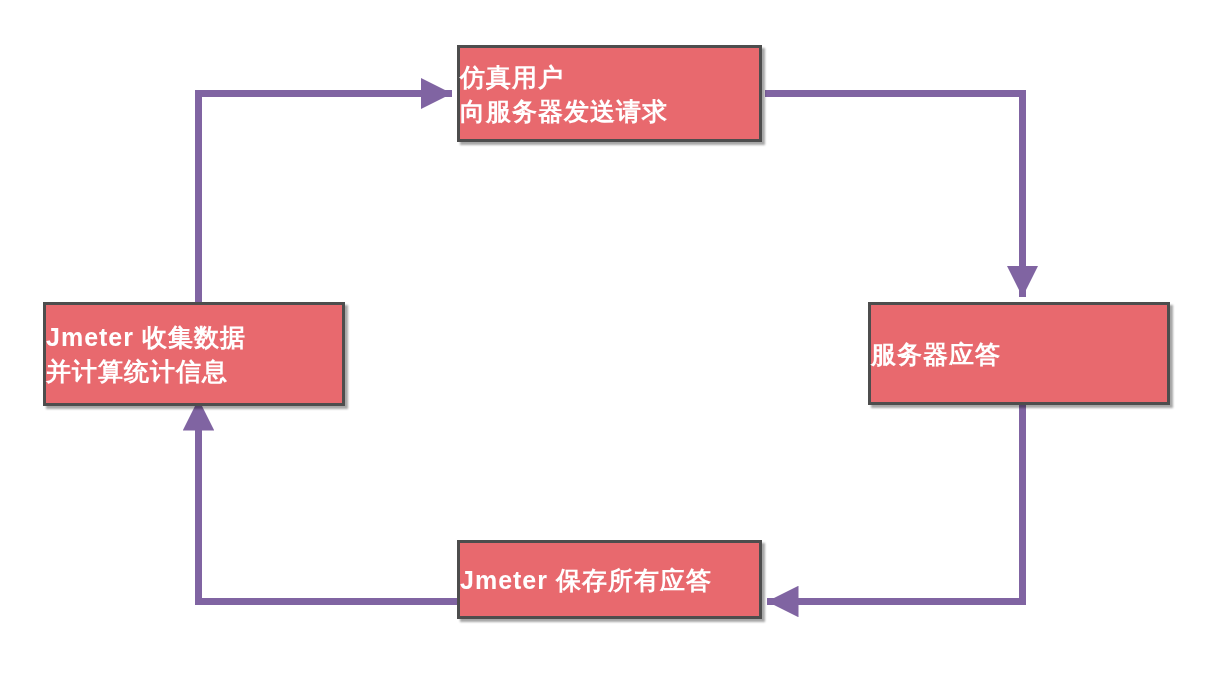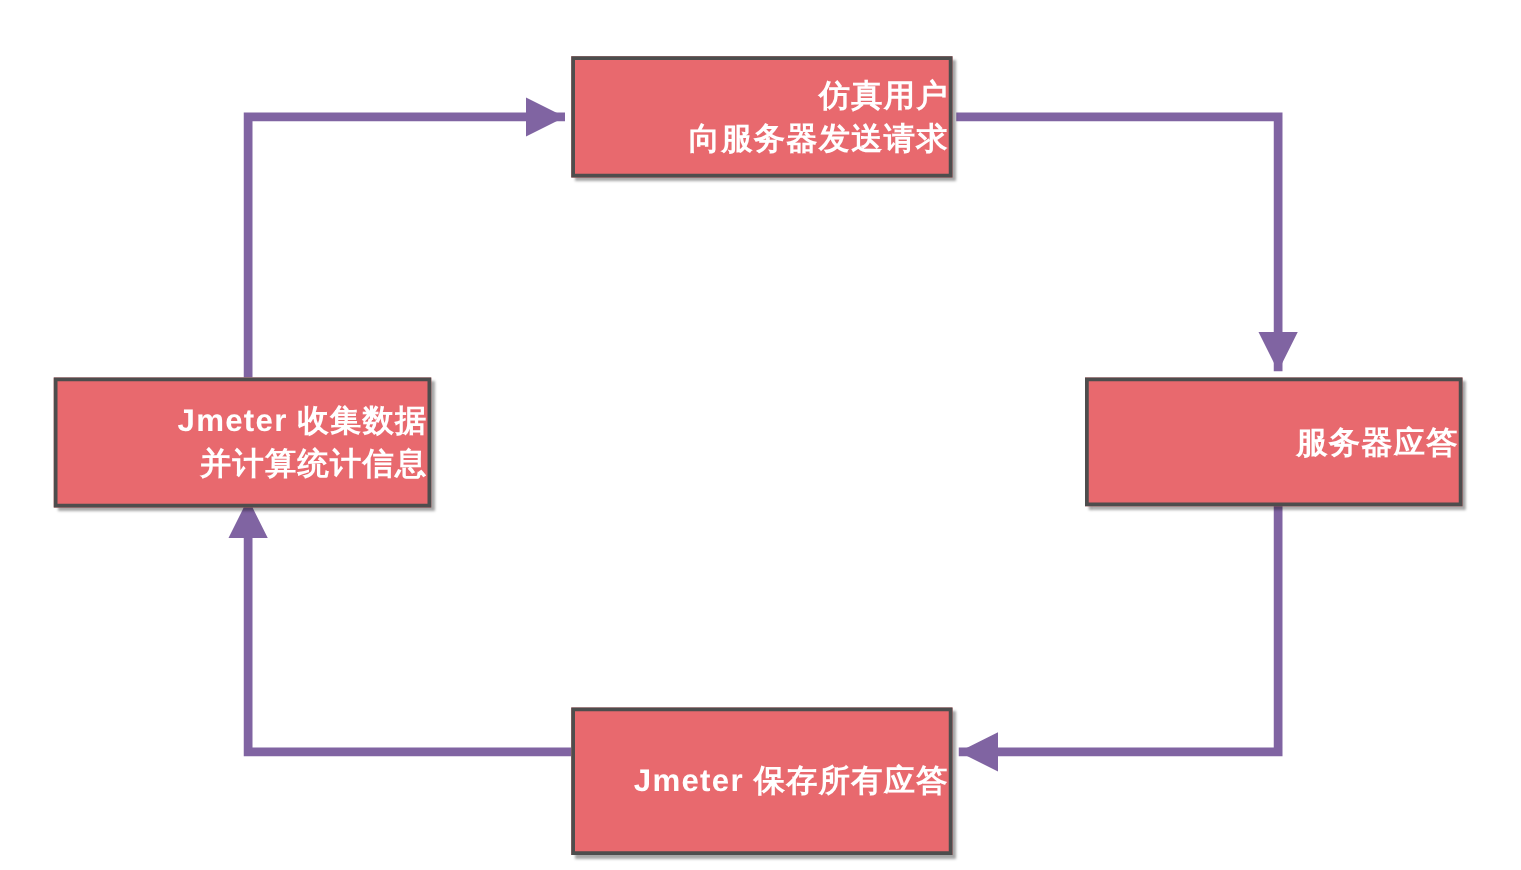--- a/index.html
+++ b/index.html
@@ -25,31 +25,31 @@
     width: 1217px; height: 696px;
   }
   .node {
     position: absolute;
     background: var(--node-fill);
     border: 3px solid var(--node-border);
     box-shadow: 3px 3px 2px rgba(0,0,0,0.35);
     color: var(--node-text);
     display: flex;
     flex-direction: column;
-    align-items: flex-end;
+    align-items: flex-start;
     justify-content: center;
     text-align: center;
     font-weight: bold;
     font-size: 25px;
     line-height: 34px;
     letter-spacing: 1px;
   }
   .node-top    { left: 457px; top: 45px;  width: 305px; height: 97px; }
   .node-right  { left: 868px; top: 302px; width: 302px; height: 103px; }
-  .node-bottom { left: 457px; top: 566px; width: 305px; height: 118px; }
+  .node-bottom { left: 457px; top: 540px; width: 305px; height: 79px; }
   .node-left   { left: 43px;  top: 302px; width: 302px; height: 104px; }
   .edge { fill: none; stroke: var(--arrow); stroke-width: 7; }
   .edge-head { fill: var(--arrow); }
 </style>
 </head>
 <body>
 
 <div class="canvas">
 
   <svg class="arrow-layer" viewBox="0 0 1217 696" xmlns="http://www.w3.org/2000/svg">

